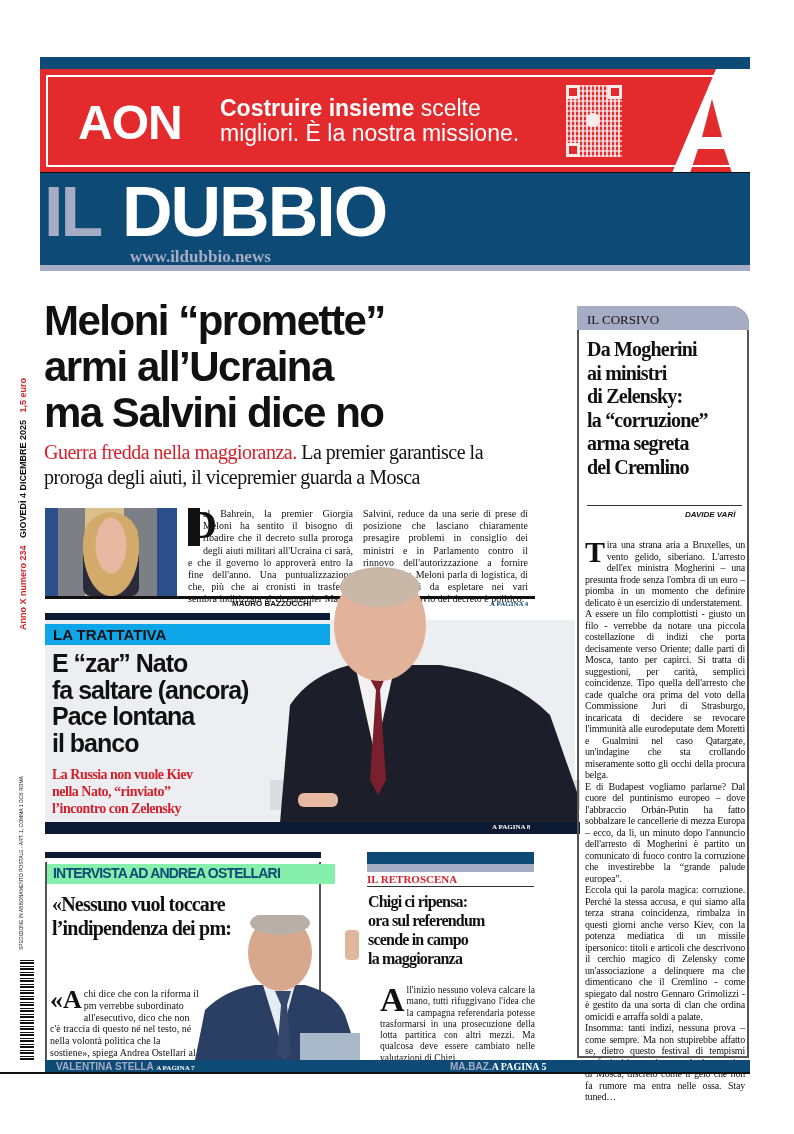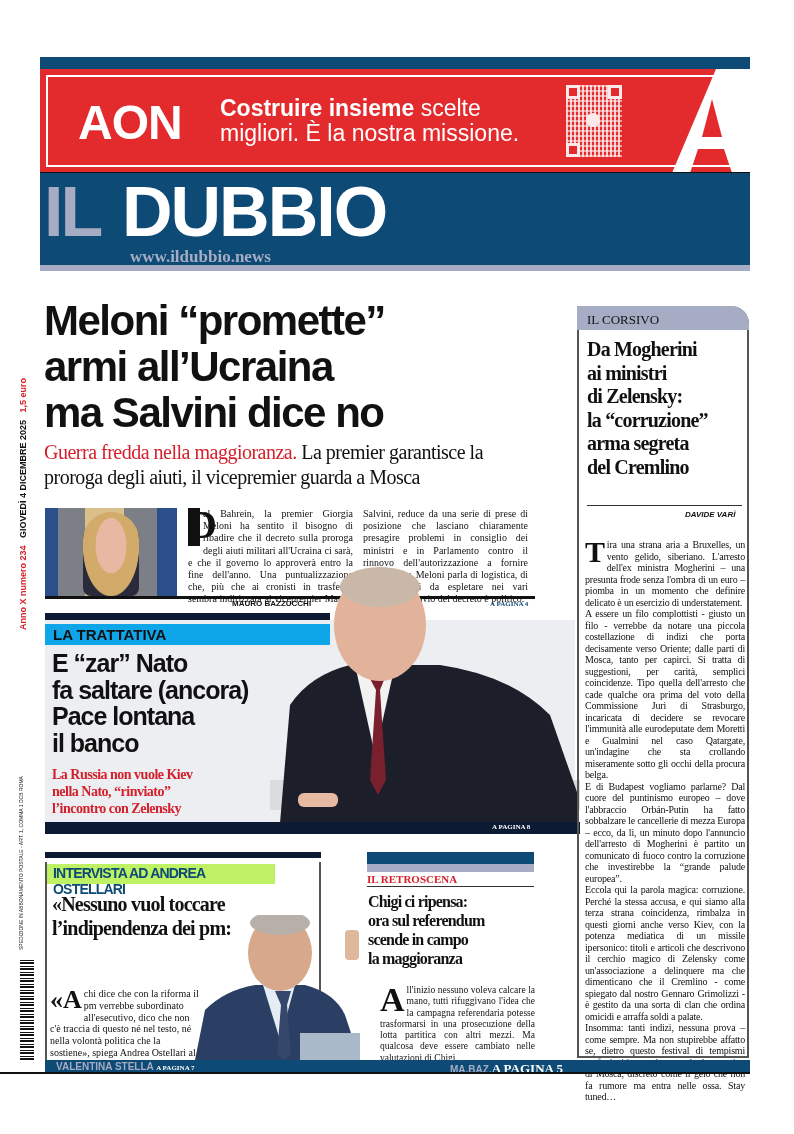--- a/index.html
+++ b/index.html
@@ -66,41 +66,41 @@
   .dcT { float: left; font-size: 30px; line-height: 26px; font-weight: 700; margin-right: 2px; }
 
   
   .side { left: 18px; top: 480px; width: 16px; height: 580px; }
   .side-text { position: absolute; left: 0; top: 0; transform: rotate(-90deg); transform-origin: left top; white-space: nowrap; font-family: "Liberation Sans", sans-serif; font-size: 9px; font-weight: 700; }
   .barcode { left: 20px; top: 960px; width: 14px; height: 100px; background: repeating-linear-gradient(0deg,#111 0 2px,#fff 2px 3px,#111 3px 4px,#fff 4px 6px); }
 
   
   .int-top { left: 45px; top: 852px; width: 276px; height: 6px; background: #0d1a33; }
   .int-box { left: 45px; top: 862px; width: 276px; height: 198px; border-left: 2px solid #555; border-right: 2px solid #555; }
-  .int-kick { left: 47px; top: 864px; width: 228px; height: 20px; background: #bef264; }
+  .int-kick { left: 47px; top: 864px; width: 288px; height: 20px; background: #86efac; }
   .int-kick span { position: absolute; left: 6px; top: 1px; font-family: "Liberation Sans", sans-serif; font-weight: 900; font-size: 14px; color: #0d4a75; letter-spacing: -0.8px; }
   .int-h { left: 52px; top: 892px; font-weight: 700; font-size: 20px; line-height: 24px; letter-spacing: -0.8px; }
   .int-body { left: 50px; top: 988px; width: 150px; font-size: 10px; line-height: 11.8px; }
   .int-body i { font-style: italic; }
   .ostellari { left: 195px; top: 915px; width: 165px; height: 145px; }
   .int-foot { left: 45px; top: 1060px; width: 330px; height: 12px; background: #0d4a75; }
   .int-foot-txt { left: 56px; top: 1061px; font-family: "Liberation Sans", sans-serif; font-weight: 900; font-size: 10px; color: #a6acc4; }
   .int-foot-txt span { font-family: "Liberation Serif", serif; font-size: 7px; color: #fff; }
 
   
   .ret-top { left: 367px; top: 852px; width: 167px; height: 12px; background: #0d4a75; }
   .ret-grey { left: 367px; top: 864px; width: 167px; height: 8px; background: #a6acc4; }
   .ret-kick { left: 367px; top: 873px; font-weight: 700; font-size: 11px; color: #d4202a; }
   .ret-rule { left: 367px; top: 886px; width: 167px; height: 1px; background: #333; }
   .ret-h { left: 368px; top: 892px; font-weight: 700; font-size: 16px; line-height: 19px; letter-spacing: -0.8px; }
   .ret-body { left: 380px; top: 985px; width: 155px; font-size: 9.5px; line-height: 11.3px; text-align: justify; }
   .dcA { float: left; font-size: 34px; line-height: 30px; font-weight: 700; margin-right: 2px; }
   .ret-foot { left: 360px; top: 1060px; width: 390px; height: 12px; background: #0d4a75; }
   .ret-foot-txt { left: 450px; top: 1061px; font-family: "Liberation Sans", sans-serif; font-weight: 900; font-size: 10px; color: #a6acc4; }
-  .ret-foot-txt span { font-family: "Liberation Serif", serif; font-size: 13px; color: #fff; }
+  .ret-foot-txt span { font-family: "Liberation Serif", serif; font-size: 10px; color: #fff; }
   .bottom-rule { left: 0; top: 1072px; width: 750px; height: 2px; background: #111; }
 </style>
 </head>
 <body>
 
 <div class="abs topbar"></div>
 <div class="abs ad"></div>
 <div class="abs ad-frame"></div>
 <div class="abs aon">AON</div>
 <div class="abs ad-text">

